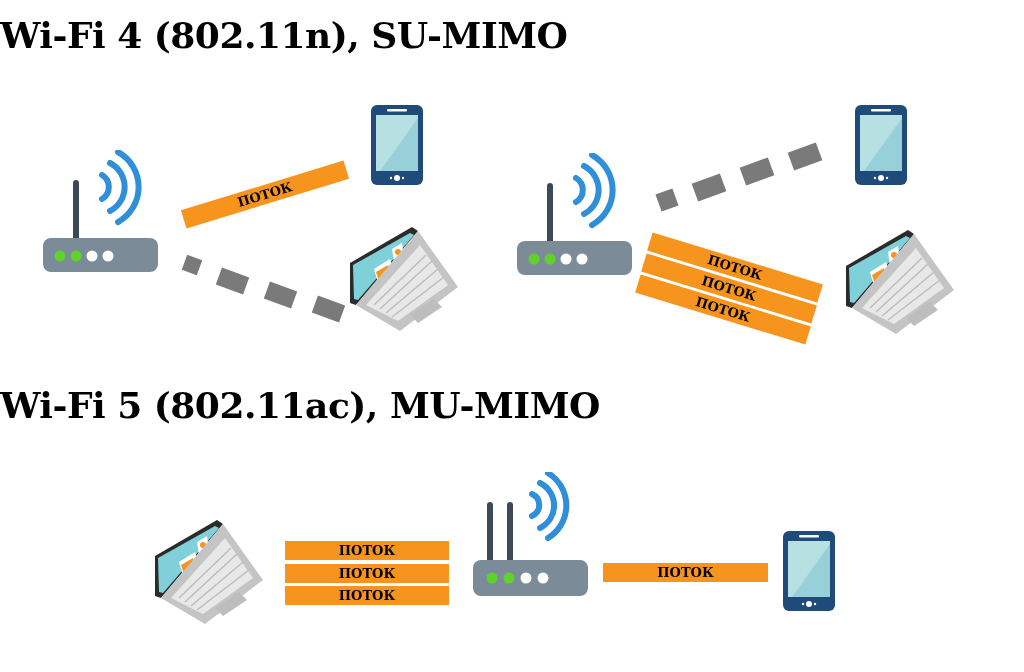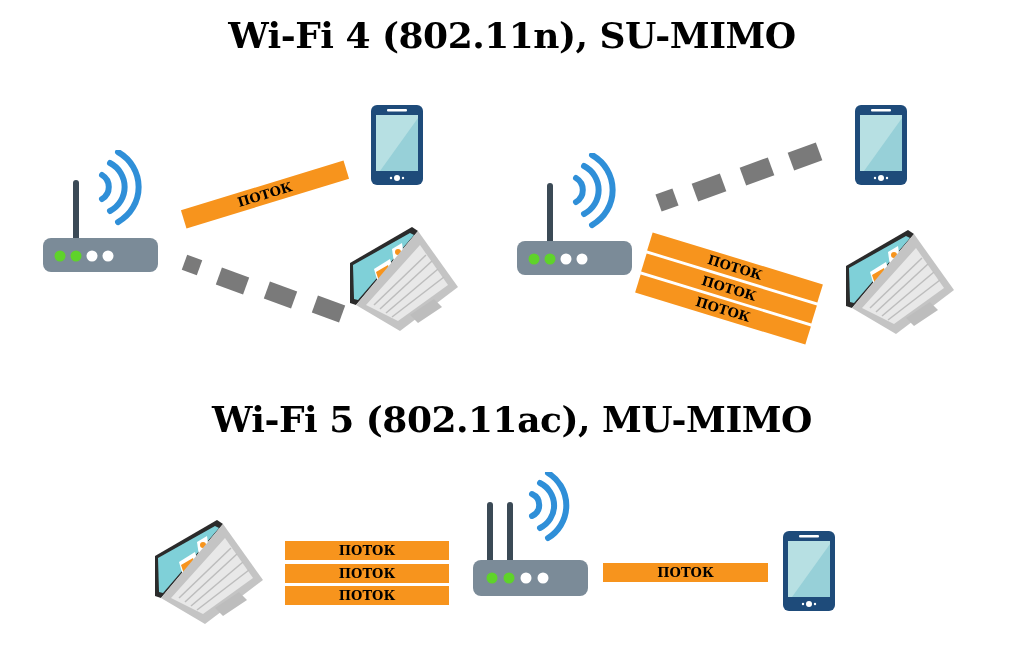--- a/index.html
+++ b/index.html
@@ -1,19 +1,19 @@
 <!DOCTYPE html>
 <html><head>
 <meta charset="utf-8">
 <style>
   html,body{margin:0;padding:0;background:#fff;}
   body{width:1024px;height:672px;position:relative;overflow:hidden;font-family:"DejaVu Serif",serif;}
-  .title{position:absolute;left:0;width:1024px;text-align:center;font-family:"DejaVu Serif",serif;font-weight:bold;font-size:36px;color:#000;letter-spacing:-0.5px;}
+  .title{position:absolute;left:0;width:1024px;text-align:left;font-family:"DejaVu Serif",serif;font-weight:bold;font-size:36px;color:#000;letter-spacing:-0.5px;}
   #title1{top:14px;}
-  #title2{top:398px;}
+  #title2{top:384px;}
   .icon{position:absolute;}
   .stream{position:absolute;background:#f7941d;color:#000;font-family:"DejaVu Serif",serif;font-weight:bold;font-size:13px;text-align:center;line-height:19px;height:19px;transform-origin:center center;}
   .dash{position:absolute;background:#7a7a7a;transform-origin:center center;}
 </style>
 </head>
 <body>
 
 <svg width="0" height="0" style="position:absolute">
   <defs>
     <symbol id="router1" viewBox="0 0 130 130">

